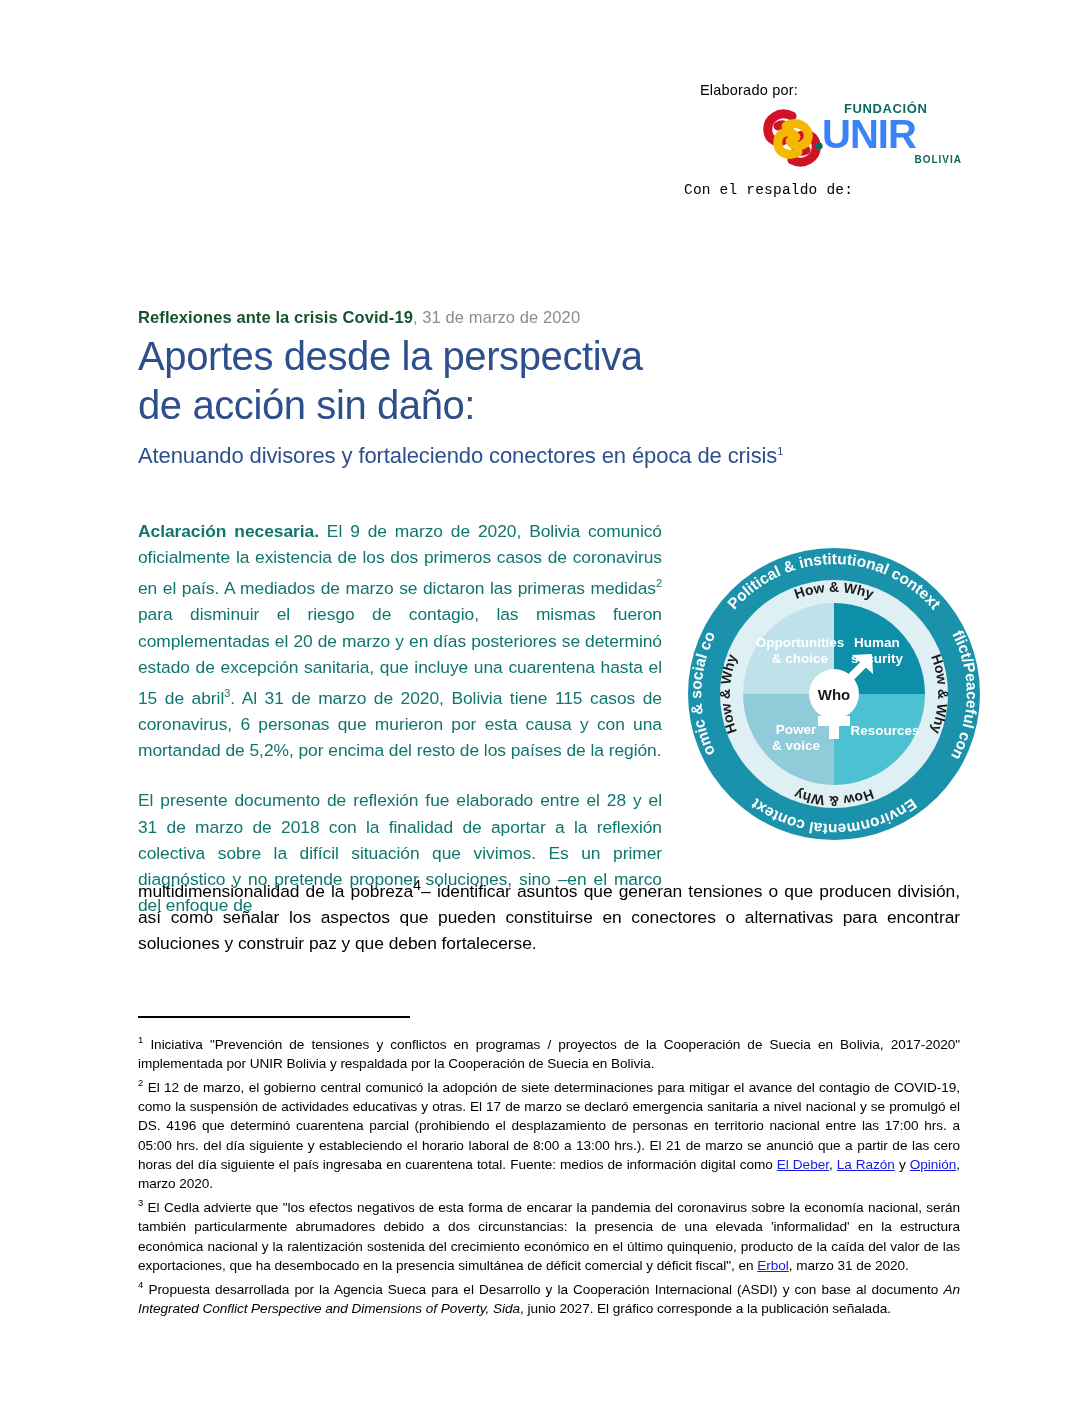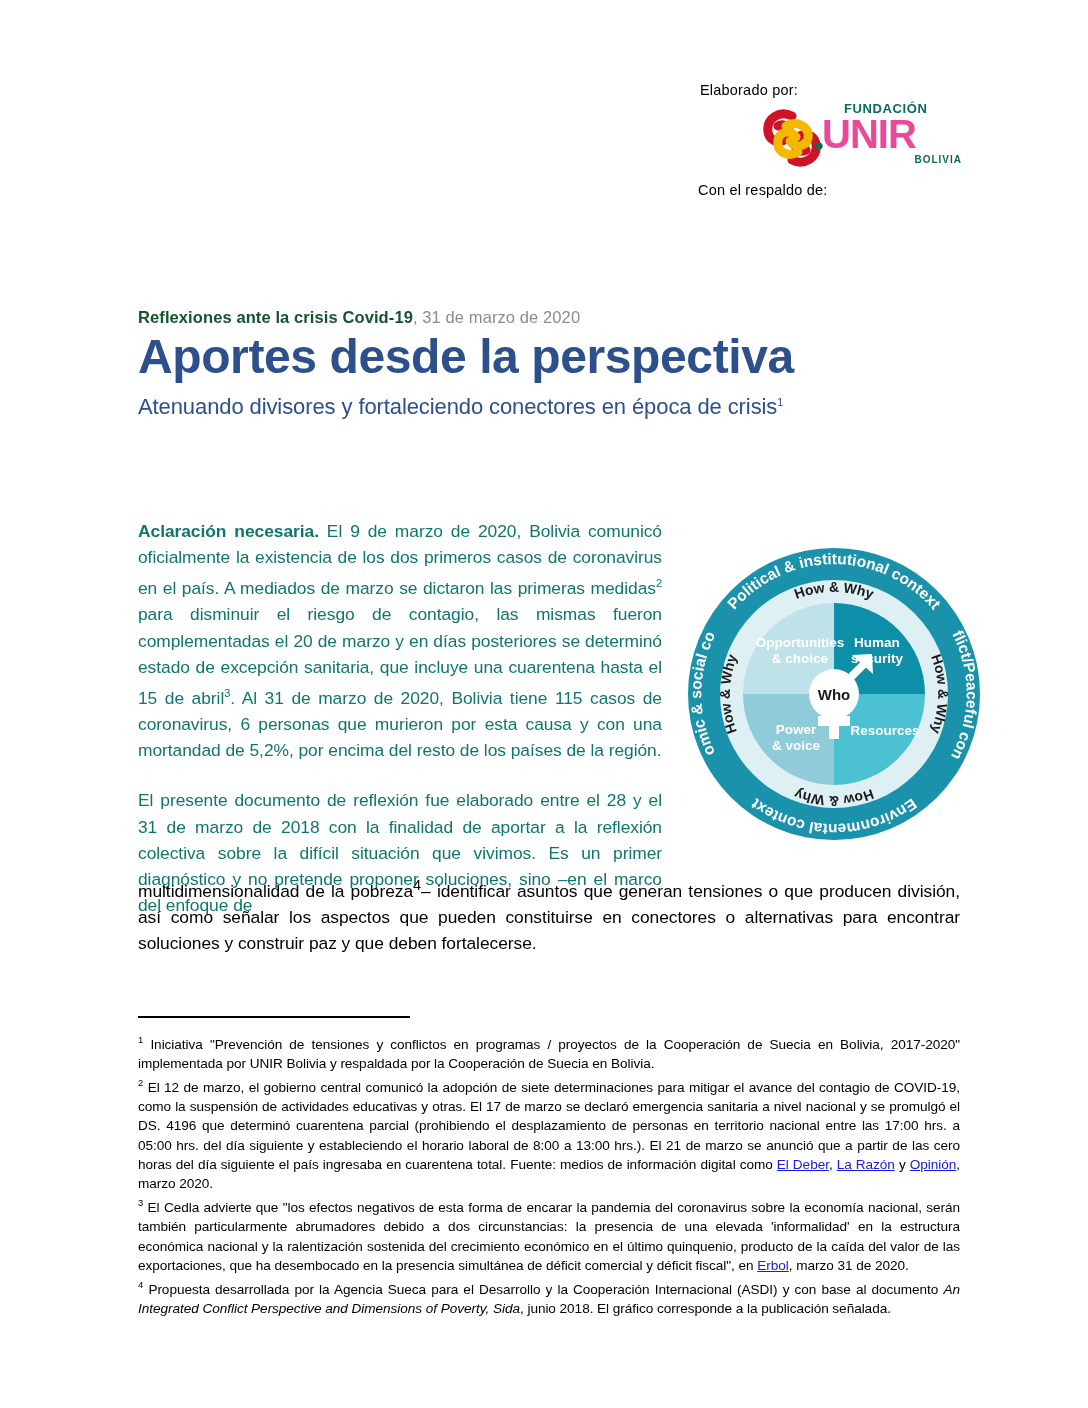--- a/index.html
+++ b/index.html
@@ -32,21 +32,21 @@
     top: 82px;
     width: 340px;
   }
   .credit-line {
     font-size: 14.5px;
     color: #000;
     text-align: left;
     letter-spacing: 0.2px;
     margin: 0 0 4px 60px;
   }
-  .credit-line.second { margin-left: 58px; margin-top: 8px; }
+  .credit-line.second { margin-left: 44px; margin-top: 8px; font-family: Liberation Mono, monospace; }
 
   
   .unir-logo {
     position: relative;
     width: 200px;
     height: 72px;
     margin-left: 122px;
   }
   .unir-mark {
     position: absolute;
@@ -63,21 +63,21 @@
     font-size: 13px;
     font-weight: bold;
     color: #0b6b5b;
     letter-spacing: 0.6px;
     line-height: 13px;
     margin-left: 22px;
   }
   .unir-main {
     font-size: 40px;
     font-weight: bold;
-    color: #ec4899;
+    color: #3b82f6;
     line-height: 38px;
     letter-spacing: -1px;
   }
   .unir-bolivia {
     font-size: 10px;
     font-weight: bold;
     color: #0b6b5b;
     letter-spacing: 1px;
     line-height: 13px;
     text-align: right;
@@ -138,22 +138,22 @@
   }
   .kicker {
     font-size: 16.5px;
     color: #8c8c8c;
     line-height: 22px;
     letter-spacing: 0.1px;
     margin-bottom: 4px;
   }
   .kicker b { font-weight: bold; color: #14532d; }
   .main-title {
-    font-size: 48px;
-    font-weight: bold;
+    font-size: 40px;
+    font-weight: normal;
     color: #2d4f8b;
     line-height: 49px;
     letter-spacing: -0.4px;
     margin: 0;
   }
   .subtitle {
     font-size: 22px;
     color: #2d4f8b;
     line-height: 30px;
     letter-spacing: -0.1px;
@@ -256,20 +256,21 @@
     <div class="credit-line second">Con el respaldo de:</div>
 
   </div>
 
   <div class="title-block">
     <div class="kicker">
       <b>Reflexiones ante la crisis Covid-19</b><span>, 31 de marzo de 2020</span>
     </div>
     <h1 class="main-title">
       <span>Aportes desde la perspectiva</span><br>
+      <span>de acción sin daño:</span>
     </h1>
     <div class="subtitle">
       <span>Atenuando divisores y fortaleciendo conectores en época de crisis</span><sup>1</sup>
     </div>
   </div>
 
   <div class="body-col">
     <p class="para"><b>Aclaración necesaria.</b><span> El 9 de marzo de 2020, Bolivia comunicó oficialmente la existencia de los dos primeros casos de coronavirus en el país. A mediados de marzo se dictaron las primeras medidas</span><sup>2</sup><span> para disminuir el riesgo de contagio, las mismas fueron complementadas el 20 de marzo y en días posteriores se determinó estado de excepción sanitaria, que incluye una cuarentena hasta el 15 de abril</span><sup>3</sup><span>. Al 31 de marzo de 2020, Bolivia tiene 115 casos de coronavirus, 6 personas que murieron por esta causa y con una mortandad de 5,2%, por encima del resto de los países de la región.</span></p>
 
     <p class="para"><span>El presente documento de reflexión fue elaborado entre el 28 y el 31 de marzo de 2018 con la finalidad de aportar a la reflexión colectiva sobre la difícil situación que vivimos. Es un primer diagnóstico y no pretende proponer soluciones, sino –en el marco del enfoque de</span></p>
@@ -351,16 +352,16 @@
       <circle cx="162" cy="172" r="25" fill="#ffffff"></circle>
       <text x="162" y="178" text-anchor="middle" font-family="Liberation Sans, sans-serif" font-size="15" font-weight="bold" fill="#1a1a1a" id="center-who">Who</text>
     </svg>
   </div>
 
   <div class="footnote-rule"></div>
   <div class="footnotes" id="footnotes-container">
       <p class="fn"><sup>1</sup> <span>Iniciativa "Prevención de tensiones y conflictos en programas / proyectos de la Cooperación de Suecia en Bolivia, 2017-2020" implementada por UNIR Bolivia y respaldada por la Cooperación de Suecia en Bolivia.</span></p>
       <p class="fn"><sup>2</sup> <span>El 12 de marzo, el gobierno central comunicó la adopción de siete determinaciones para mitigar el avance del contagio de COVID-19, como la suspensión de actividades educativas y otras. El 17 de marzo se declaró emergencia sanitaria a nivel nacional y se promulgó el DS. 4196 que determinó cuarentena parcial (prohibiendo el desplazamiento de personas en territorio nacional entre las 17:00 hrs. a 05:00 hrs. del día siguiente y estableciendo el horario laboral de 8:00 a 13:00 hrs.). El 21 de marzo se anunció que a partir de las cero horas del día siguiente el país ingresaba en cuarentena total. Fuente: medios de información digital como </span><span class="lnk">El Deber</span><span>, </span><span class="lnk">La Razón</span><span> y </span><span class="lnk">Opinión</span><span>, marzo 2020.</span></p>
       <p class="fn"><sup>3</sup> <span>El Cedla advierte que "los efectos negativos de esta forma de encarar la pandemia del coronavirus sobre la economía nacional, serán también particularmente abrumadores debido a dos circunstancias: la presencia de una elevada 'informalidad' en la estructura económica nacional y la ralentización sostenida del crecimiento económico en el último quinquenio, producto de la caída del valor de las exportaciones, que ha desembocado en la presencia simultánea de déficit comercial y déficit fiscal", en </span><span class="lnk">Erbol</span><span>, marzo 31 de 2020.</span></p>
-      <p class="fn"><sup>4</sup> <span>Propuesta desarrollada por la Agencia Sueca para el Desarrollo y la Cooperación Internacional (ASDI) y con base al documento </span><i>An Integrated Conflict Perspective and Dimensions of Poverty, Sida</i><span>, junio 2018. El gráfico corresponde a la publicación señalada.</span></p>
+      <p class="fn"><sup>4</sup> <span>Propuesta desarrollada por la Agencia Sueca para el Desarrollo y la Cooperación Internacional (ASDI) y con base al documento </span><i>An Integrated Conflict Perspective and Dimensions of Poverty, Sida</i><span>, junio 2027. El gráfico corresponde a la publicación señalada.</span></p>
     </div>
 
 </div>
 
 </body></html>

